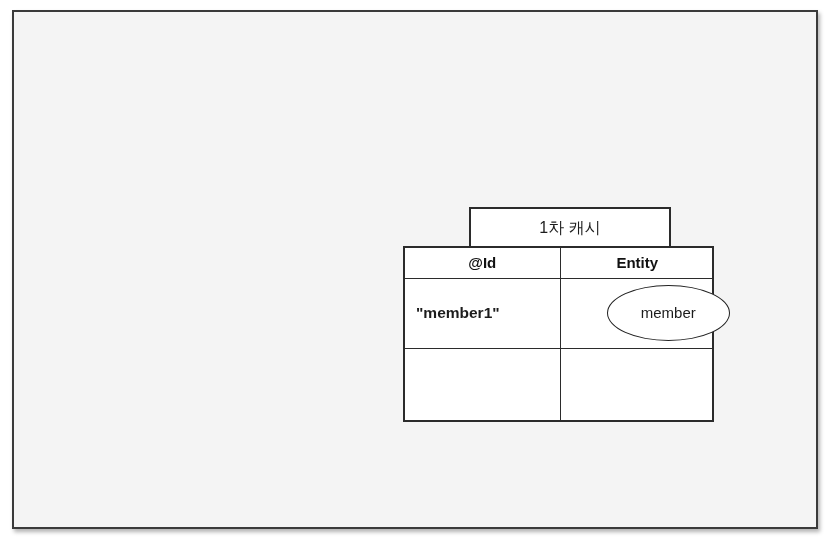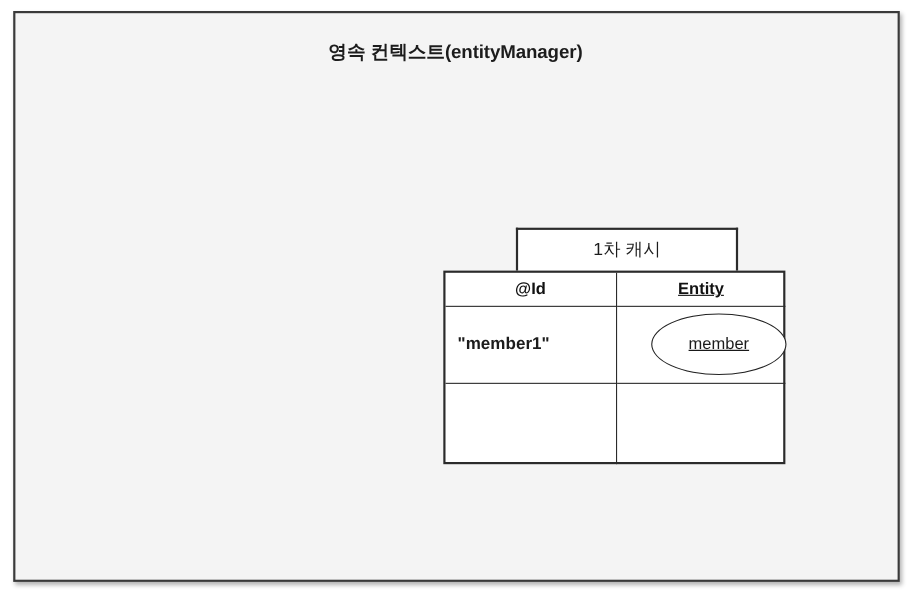--- a/index.html
+++ b/index.html
@@ -107,21 +107,21 @@
     padding: 0;
     margin: 0;
     box-sizing: border-box;
   }
   
   #cache-table tr:first-child th { border-top: none; }
   #cache-table tr:last-child td { border-bottom: none; }
   #cache-table th:first-child,
   #cache-table td:first-child { border-left: none; }
   #cache-table th:last-child,
-  #cache-table td:last-child { border-right: none; text-decoration: underline; }
+  #cache-table td:last-child { border-right: none; }
 
   .col-id { width: 155px; }
   .col-entity { width: 154px; }
 
   .hdr-row { height: 30px; }
   .data-row-1 { height: 70px; }
   .data-row-2 { height: 74px; }
 
   #cache-table th {
     font-size: 15px;
@@ -146,21 +146,22 @@
     text-align: center;
     position: relative;
   }
 
   
   .entity-ellipse-wrap {
     width: 100%;
     height: 100%;
     display: flex;
     align-items: center;
-    justify-content: flex-end;
+    justify-content: center;
+    margin-left: 30px;
   }
   .entity-ellipse {
     width: 121px;
     height: 54px;
     border: 1.8px solid #222222;
     border-radius: 50%;
     background: #ffffff;
     display: flex;
     align-items: center;
     justify-content: center;
@@ -176,23 +177,20 @@
     top: -0.5px;
   }
 
   .empty-cell { }
 </style>
 </head>
 <body>
 
 <div id="pc-frame">
 
-  <div id="pc-title">
-    <span id="pc-title-inner">영속 컨텍스트(entityManager)</span>
-  </div>
 
   <div id="cache-group">
 
     <div id="cache-tab">
       <span id="cache-tab-label">1차 캐시</span>
     </div>
 
     <div id="cache-table">
       <table>
         <colgroup>

